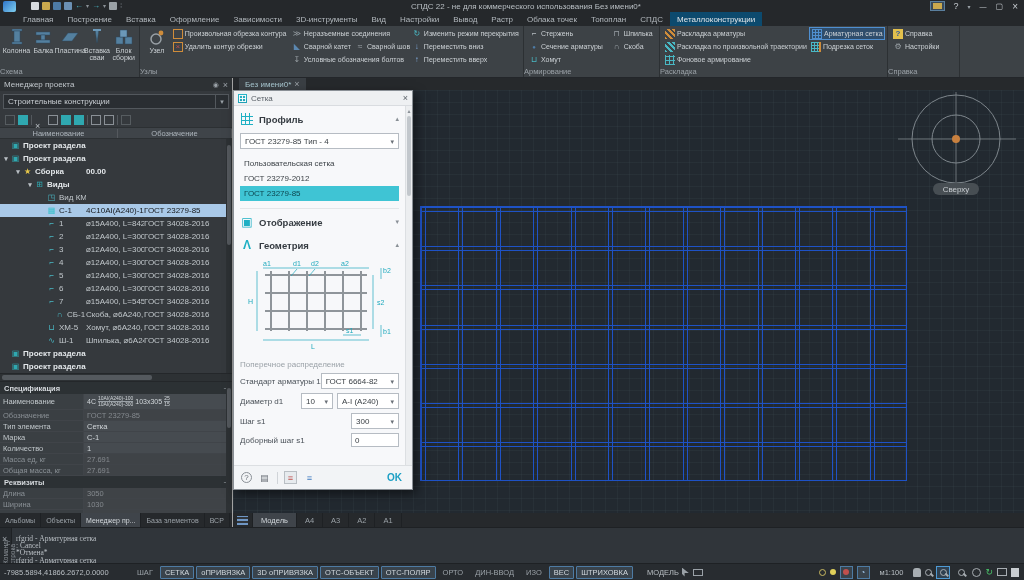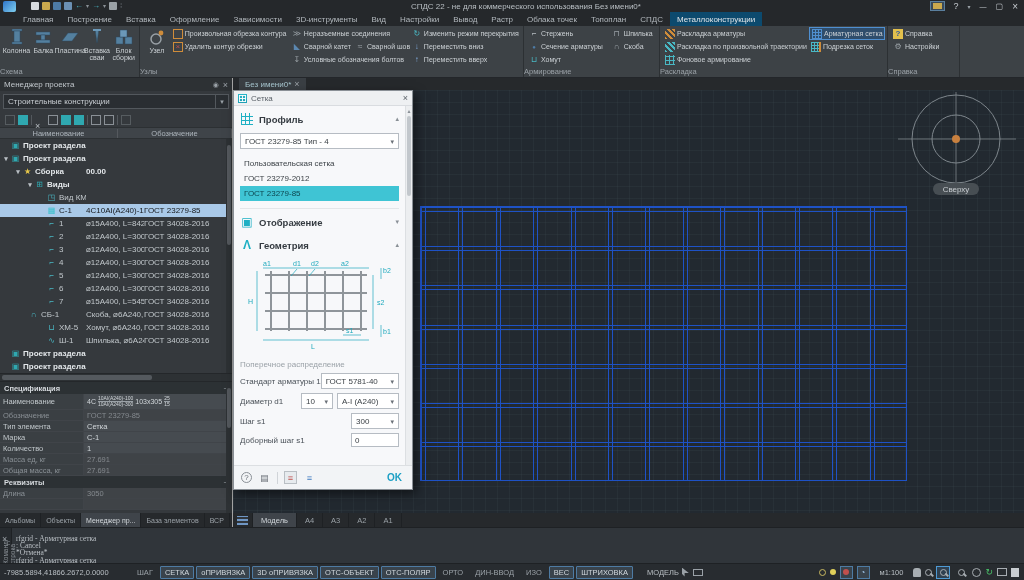--- a/index.html
+++ b/index.html
@@ -563,21 +563,21 @@
             <span class="tl">6</span>
             <span class="t2">⌀12А400, L=300</span>
             <span class="t3">ГОСТ 34028-2016</span>
           </div>
         <div class="trow" style="padding-left:46px">
             <span class="tic i-rod"></span>
             <span class="tl">7</span>
             <span class="t2">⌀15А400, L=545</span>
             <span class="t3">ГОСТ 34028-2016</span>
           </div>
-        <div class="trow" style="padding-left:28px">
+        <div class="trow" style="padding-left:54px">
             <span class="tic i-skoba"></span>
             <span class="tl">СБ-1</span>
             <span class="t2">Скоба, ⌀6А240, I</span>
             <span class="t3">ГОСТ 34028-2016</span>
           </div>
         <div class="trow" style="padding-left:46px">
             <span class="tic i-homut"></span>
             <span class="tl">ХМ-5</span>
             <span class="t2">Хомут, ⌀6А240, I</span>
             <span class="t3">ГОСТ 34028-2016</span>
@@ -653,20 +653,24 @@
             <span class="k">Общая масса, кг</span>
             <span class="v">27.691</span>
           </div>
         <div class="shead">
             <span>Реквизиты</span>
             <span class="minus">−</span>
           </div>
         <div class="srow dis">
             <span class="k">Длина</span>
             <span class="v">3050</span>
+          </div>
+        <div class="srow dis">
+            <span class="k">Ширина</span>
+            <span class="v">1030</span>
           </div>
         <div class="srow dis">
             <span class="k"></span>
             <span class="v"></span>
           </div>
         <div class="vscr" style="top:0">
             <div class="thumb" style="height:40px"></div>
           </div>
       </div>
 
@@ -781,21 +785,21 @@
           <text x="70" y="90">L</text>
           <text x="105" y="74">s1</text>
           <text x="142" y="75">b1</text>
         </g>
       </svg>
       <div class="dgray">Поперечное распределение</div>
       <div class="dform">
         <div class="drow">
           <span class="dlab">Стандарт арматуры 1</span>
           <span class="dcombo" style="width:82px;margin-left:auto">
-              <span>ГОСТ 5781-40</span>
+              <span>ГОСТ 6664-82</span>
               <span class="darr"></span>
             </span>
         </div>
         <div class="drow">
           <span class="dlab">Диаметр d1</span>
           <span class="dcombo" style="width:32px;margin-left:auto">
               <span>10</span>
               <span class="darr"></span>
             </span>
           <span class="dcombo" style="width:62px;margin-left:4px">

